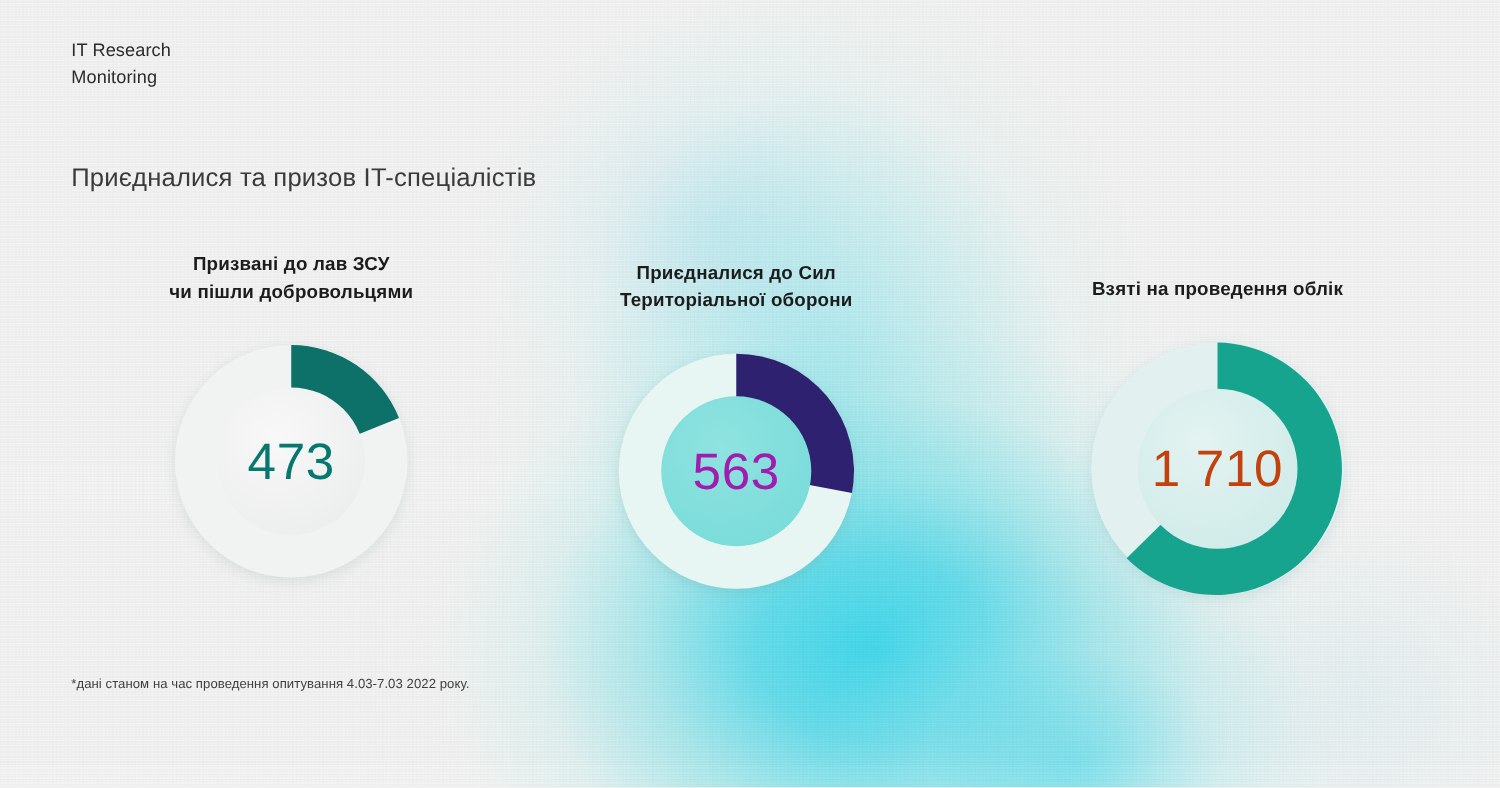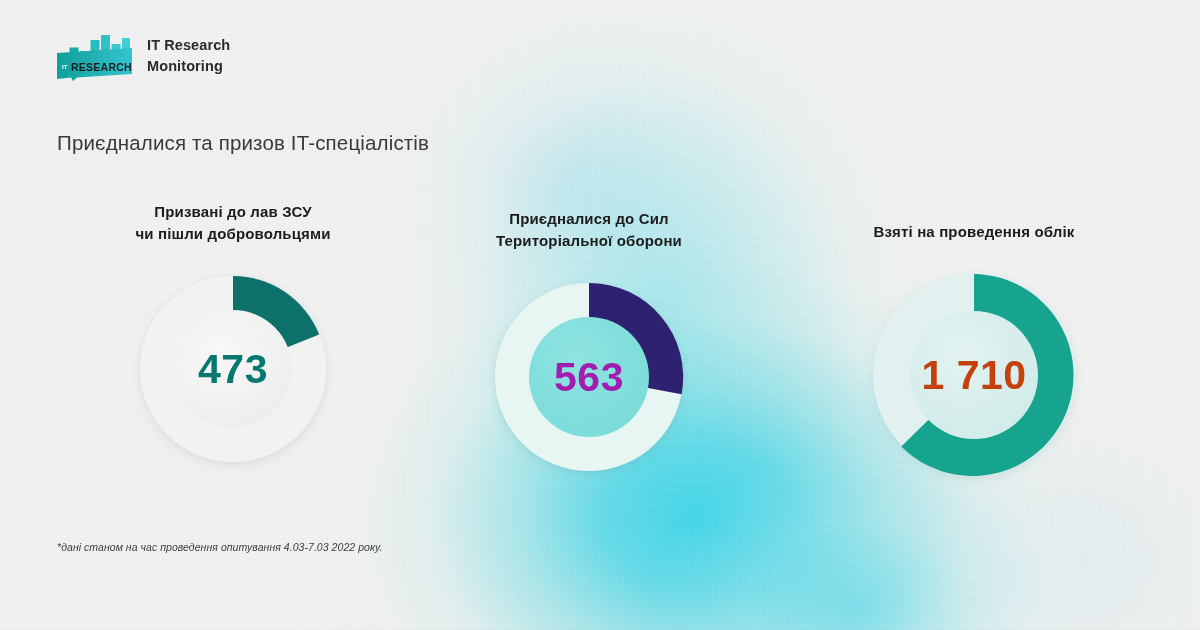--- a/index.html
+++ b/index.html
@@ -83,21 +83,21 @@
     gap: 15px;
     z-index: 6;
   }
   #logo-mark {
     width: 75px;
     height: 50px;
     display: block;
   }
   #brand-name {
     font-size: 14.5px;
-    font-weight: bold;
+    font-weight: normal;
     line-height: 1.42;
     color: #2b2b2b;
     letter-spacing: 0.1px;
     white-space: pre-line;
   }
 
   
   #headline {
     position: absolute;
     left: 57px;
@@ -140,21 +140,21 @@
   }
   .donut-value {
     position: absolute;
     left: 0;
     top: 0;
     width: 100%;
     height: 100%;
     display: flex;
     align-items: center;
     justify-content: center;
-    font-weight: bold;
+    font-weight: normal;
     letter-spacing: 0.5px;
   }
 
   #metric-0 { left: 136px; top: 272px; }
   #metric-1 { left: 491px; top: 279px; }
   #metric-2 { left: 869px; top: 270px; }
 
   #metric-0 .donut-value { font-size: 41px; color: #06786f; }
   #metric-1 .donut-value { font-size: 41px; color: #a21caf; }
   #metric-2 .donut-value { font-size: 41px; color: #c2410c; }
@@ -164,59 +164,34 @@
     position: absolute;
     left: 57px;
     top: 538px;
     z-index: 6;
   }
   .footnote {
     font-size: 10.5px;
     color: #3f3f3f;
     line-height: 1.78;
     letter-spacing: 0.05px;
-    font-style: italic;
   }
 </style>
 </head>
 <body>
 
 <div id="canvas">
 
   <div class="bg-layer glow-blue"></div>
   <div class="bg-layer glow-cyan2"></div>
   <div class="bg-layer glow-cyan"></div>
   <div class="bg-layer glow-cyan3"></div>
   <div class="bg-layer glow-edge"></div>
 
   <div id="header">
-    <span>
-      <svg id="logo-mark" viewBox="0 0 150 100" xmlns="http://www.w3.org/2000/svg">
-        <defs>
-          <linearGradient id="lg-a" x1="0" y1="0" x2="1" y2="0">
-            <stop offset="0" stop-color="#0f9f9a"></stop>
-            <stop offset="1" stop-color="#35c4cf"></stop>
-          </linearGradient>
-        </defs>
-
-        <rect x="4" y="46" width="18" height="22" fill="#0f9f9a"></rect>
-        <rect x="25" y="33" width="18" height="35" fill="#16aaa8"></rect>
-        <rect x="46" y="40" width="18" height="28" fill="#1fb4b6"></rect>
-        <rect x="67" y="18" width="18" height="50" fill="#27bcc2"></rect>
-        <rect x="88" y="8" width="18" height="60" fill="#2ec2c8"></rect>
-        <rect x="109" y="26" width="18" height="42" fill="#36c9d0"></rect>
-        <rect x="130" y="14" width="16" height="54" fill="#3fcfd6"></rect>
-
-        <path d="M0 44 L150 34 L150 86 L40 93 L32 100 L28 93 L0 96 Z" fill="url(#lg-a)"></path>
-
-        <text x="10" y="76" font-family="&quot;Liberation Sans&quot;, sans-serif" font-size="12" font-weight="bold" fill="#ffffff">IT</text>
-
-        <text x="28" y="79" font-family="&quot;Liberation Sans&quot;, sans-serif" font-size="21" font-weight="bold" fill="#1c1c1c" letter-spacing="0.5">RESEARCH</text>
-      </svg>
-    </span>
     <div id="brand-name">IT Research
 Monitoring</div>
   </div>
 
   <div id="headline">Приєдналися та призов IT-спеціалістів</div>
 
   <div class="metric" id="metric-0">
     <div class="metric-label">Призвані до лав ЗСУ
 чи пішли добровольцями</div>
     <div class="donut">

